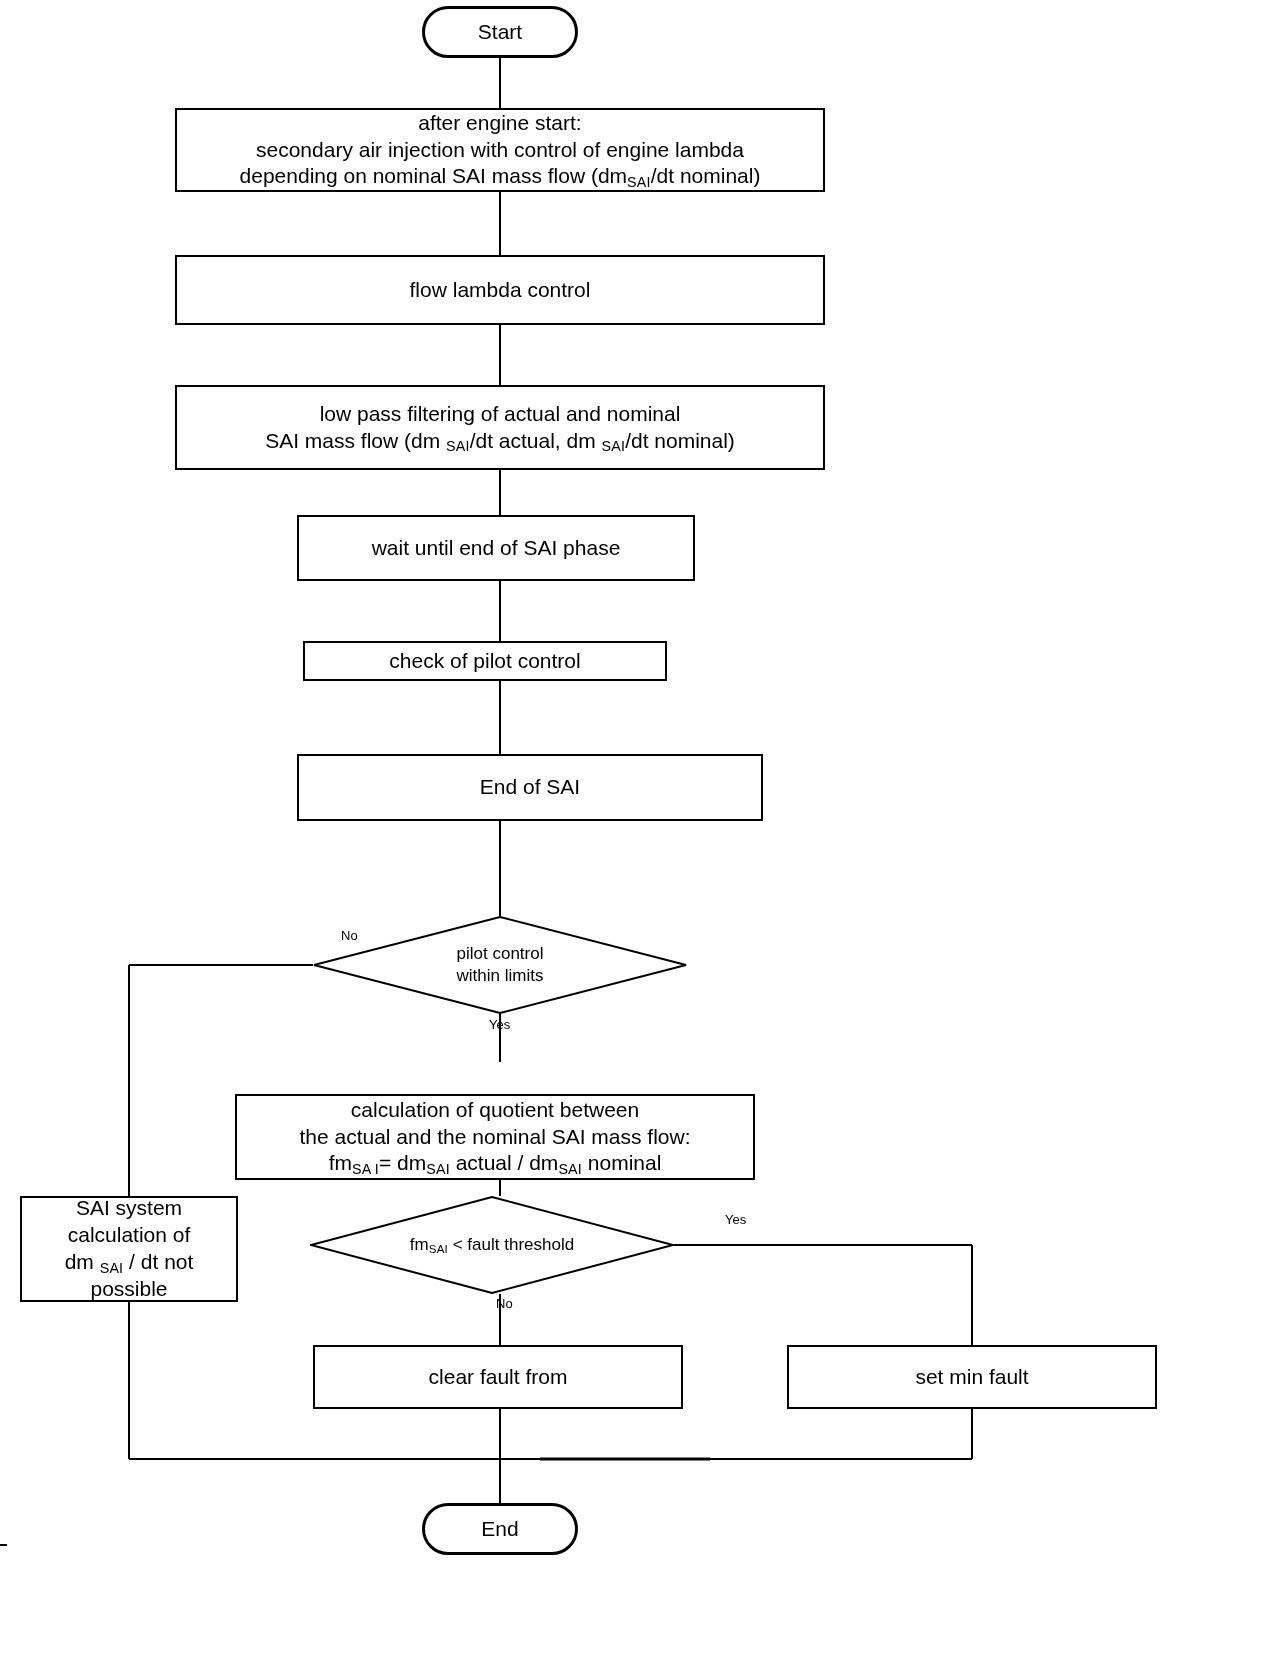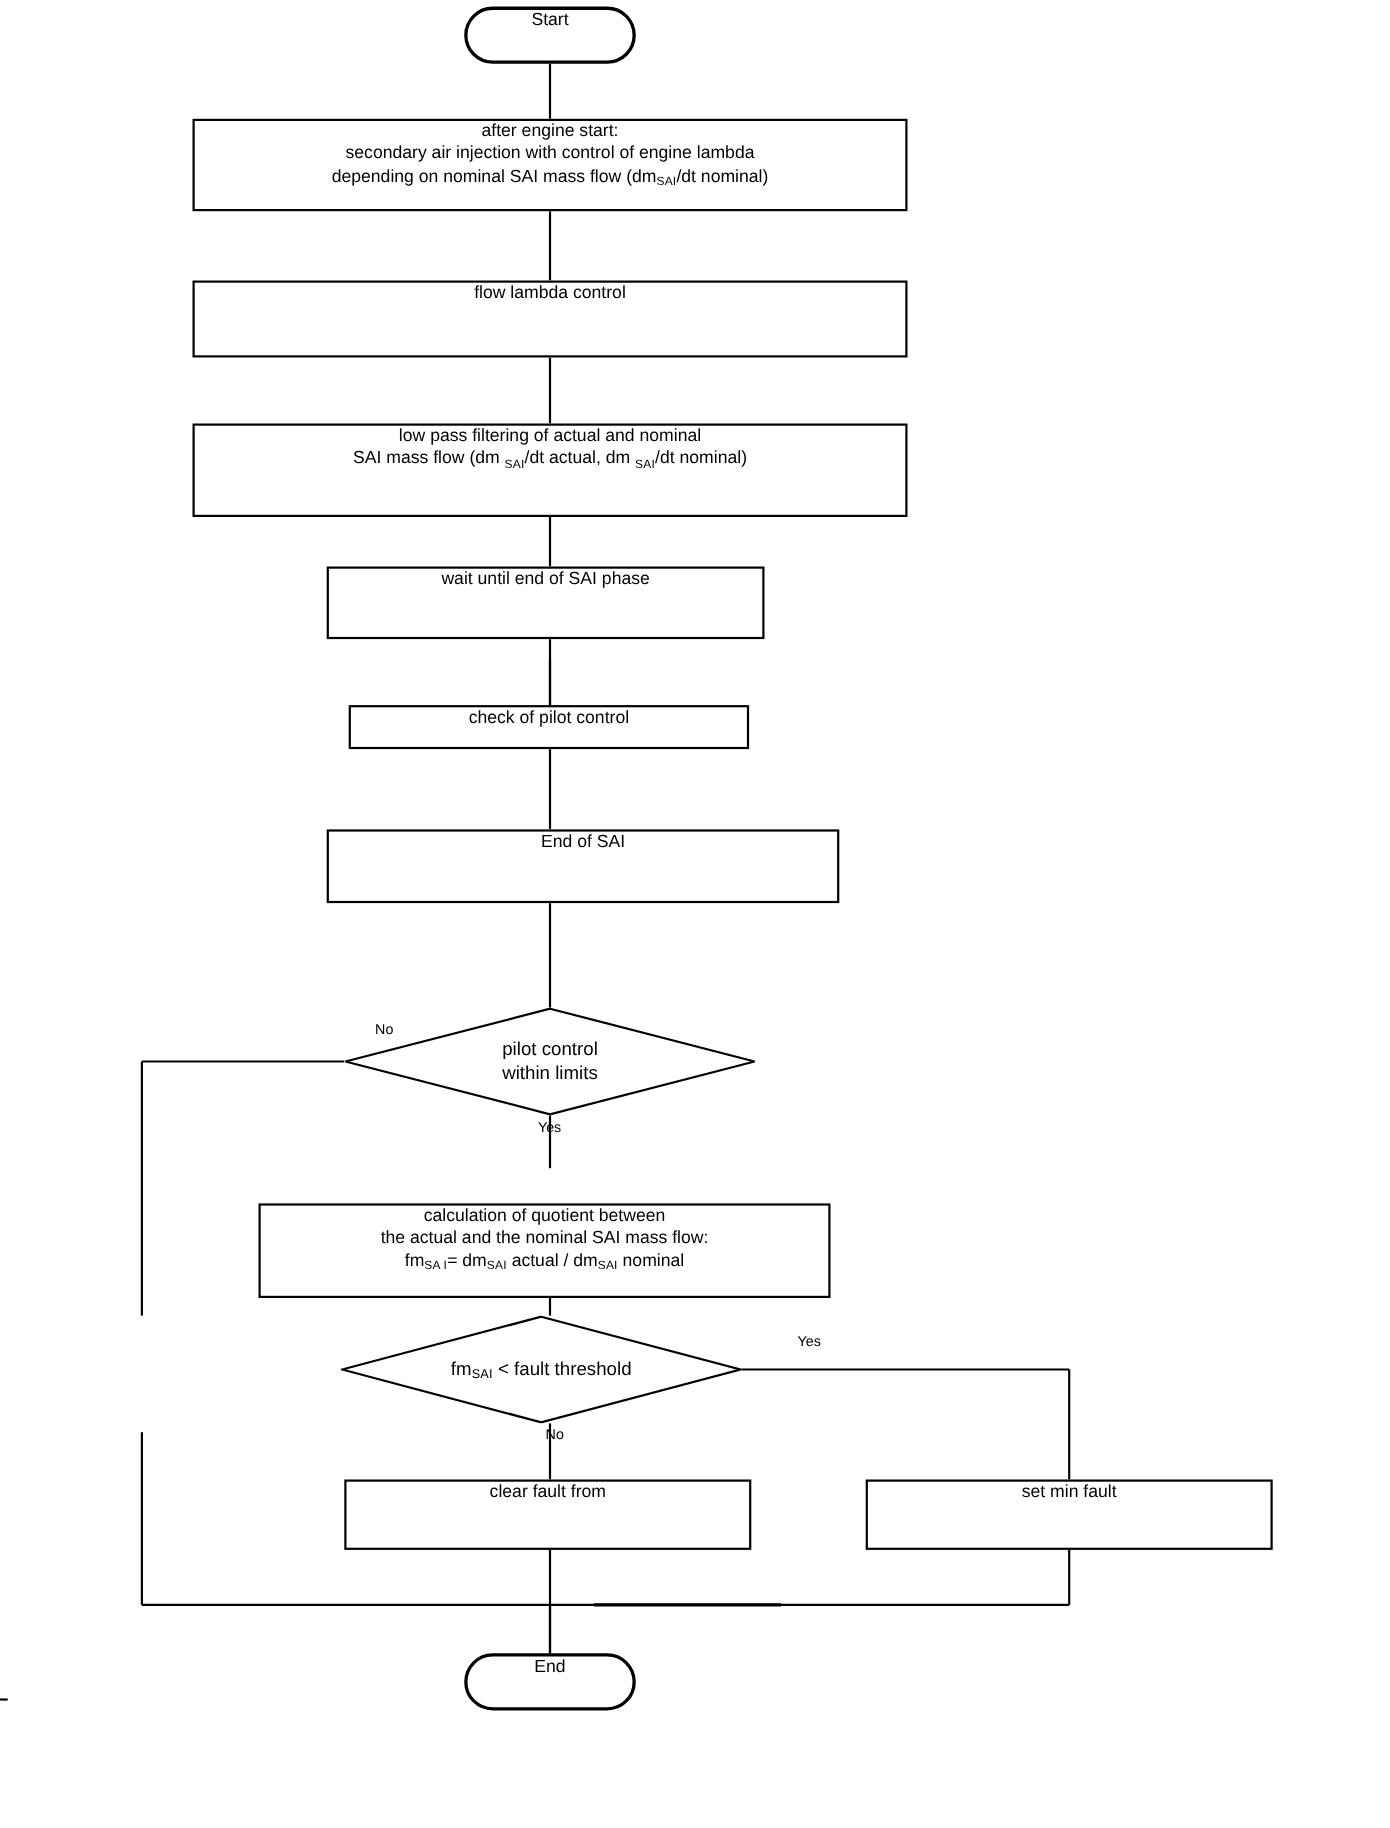--- a/index.html
+++ b/index.html
@@ -23,24 +23,25 @@
     left: 0;
     top: 0;
     width: 1264px;
     height: 1662px;
     pointer-events: none;
   }
   .node {
     position: absolute;
     box-sizing: border-box;
     display: flex;
+    align-items: center;
     justify-content: center;
     text-align: center;
     background: #ffffff;
-    font-size: 16px;
+    font-size: 21px;
     line-height: 1.28;
     color: #000;
   }
   .proc {
     border: 2px solid #000;
   }
   .term {
     border: 2px solid #000;
     border-radius: 34px;
   }
@@ -157,21 +158,21 @@
     <div>
       <div>low pass filtering of actual and nominal</div>
       <div>SAI mass flow (dm <sub>SAI</sub>/dt actual, dm <sub>SAI</sub>/dt nominal)</div>
     </div>
   </div>
 
   <div class="node proc" style="left:297px; top:515px; width:398px; height:66px;">
     <span>wait until end of SAI phase</span>
   </div>
 
-  <div class="node proc" style="left:317px; top:641px; width:364px; height:40px;">
+  <div class="node proc" style="left:303px; top:641px; width:364px; height:40px;">
     <span>check of pilot control</span>
   </div>
 
   <div class="node proc" style="left:297px; top:754px; width:466px; height:67px;">
     <span>End of SAI</span>
   </div>
 
   <div class="diamond-wrap" style="left:313px; top:916px; width:374px; height:98px;">
     <svg width="374" height="98" viewBox="0 0 374 98" xmlns="http://www.w3.org/2000/svg">
       <polygon points="187,1 373,49 187,97 1,49" fill="#ffffff" stroke="#000000" stroke-width="2"></polygon>
@@ -188,20 +189,28 @@
   <div class="edge-label" style="left:448px; top:1017px;">Yes</div>
 
   <div class="node proc" style="left:235px; top:1062px; width:520px; height:86px;margin-top:32px;">
     <div>
       <div>calculation of quotient between</div>
       <div>the actual and the nominal SAI mass flow:</div>
       <div>fm<sub>SA I</sub>= dm<sub>SAI</sub> actual / dm<sub>SAI</sub> nominal</div>
     </div>
   </div>
 
+  <div class="node proc" style="left:20px; top:1196px; width:218px; height:106px;">
+    <div>
+      <div>SAI system</div>
+      <div>calculation of</div>
+      <div>dm <sub>SAI</sub> / dt not</div>
+      <div>possible</div>
+    </div>
+  </div>
 
   <div class="diamond-wrap" style="left:310px; top:1196px; width:364px; height:98px;">
     <svg width="364" height="98" viewBox="0 0 364 98" xmlns="http://www.w3.org/2000/svg">
       <polygon points="182,1 363,49 182,97 1,49" fill="#ffffff" stroke="#000000" stroke-width="2"></polygon>
     </svg>
     <div class="diamond-label">
       <div>fm<sub>SAI</sub> &lt; fault threshold</div>
     </div>
   </div>
 

